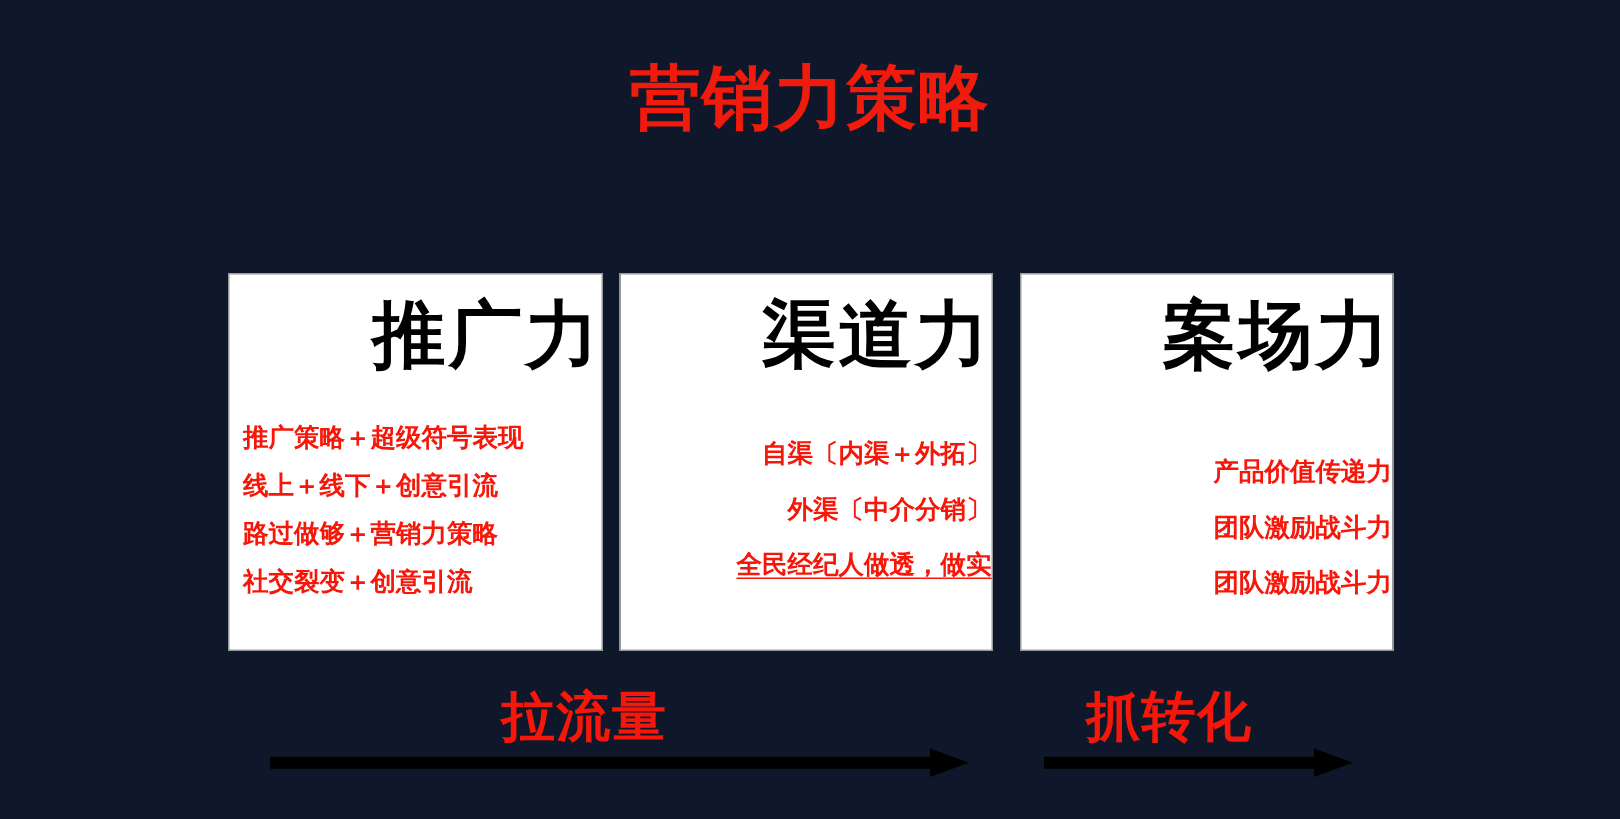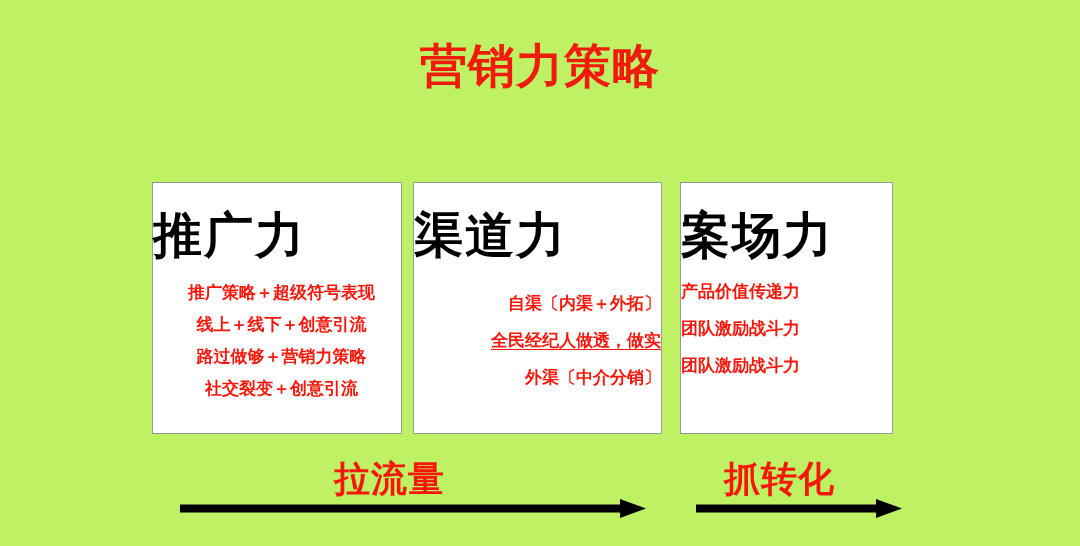--- a/index.html
+++ b/index.html
@@ -8,21 +8,21 @@
     padding: 0;
     background: #ffffff;
   }
   body {
     font-family: "Liberation Sans", "DejaVu Sans", sans-serif;
   }
   .slide {
     position: relative;
     width: 1080px;
     height: 546px;
-    background: #bef264;
+    background: #0f172a;
     overflow: hidden;
   }
 
   
   .slide-title {
     position: absolute;
     left: 0;
     top: 40px;
     width: 1080px;
     text-align: center;
@@ -39,28 +39,28 @@
   .box {
     position: absolute;
     top: 182px;
     height: 252px;
     box-sizing: border-box;
     border: 1px solid #9a9a9a;
     background: #ffffff;
   }
   #box-1 { left: 152px; width: 250px; }
   #box-2 { left: 413px; width: 249px; }
-  #box-3 { left: 680px; width: 213px; padding-left: 22px; }
+  #box-3 { left: 680px; width: 249px; padding-left: 22px; }
 
   .box-heading {
     position: absolute;
     left: 0;
-    top: 26px;
+    top: 14px;
     width: 100%;
-    text-align: left;
+    text-align: right;
     font-size: 49px;
     font-weight: 700;
     line-height: 1.12;
     letter-spacing: 2px;
     color: #000000;
     white-space: nowrap;
     font-family: "DejaVu Sans", "Liberation Sans", sans-serif;
   }
 
   .box-lines {
@@ -70,31 +70,31 @@
     box-sizing: border-box;
     color: #f7170a;
     font-size: 17px;
     font-weight: 700;
     line-height: 1.0;
     font-family: "DejaVu Serif", "Liberation Serif", serif;
   }
   #box-1 .box-lines {
     top: 101px;
     padding-left: 9px;
-    text-align: center;
+    text-align: left;
   }
   #box-2 .box-lines {
     top: 112px;
     padding-left: 17px;
     text-align: right;
   }
   #box-3 .box-lines {
-    top: 100px;
+    top: 124px;
     padding-left: 0;
-    text-align: left;
+    text-align: right;
   }
   .box-line {
     white-space: nowrap;
     margin-bottom: 15px;
   }
   #box-2 .box-line { margin-bottom: 20px; }
   #box-3 .box-line { margin-bottom: 20px; }
   .box-line:last-child { margin-bottom: 16px; }
   .box-line.underline {
     text-decoration: underline;
@@ -135,22 +135,22 @@
       <div class="box-line">线上＋线下＋创意引流</div>
       <div class="box-line">路过做够＋营销力策略</div>
       <div class="box-line">社交裂变＋创意引流</div>
     </div>
   </div>
 
   <div class="box" id="box-2">
     <div class="box-heading">渠道力</div>
     <div class="box-lines">
       <div class="box-line">自渠〔内渠＋外拓〕</div>
+      <div class="box-line">外渠〔中介分销〕</div>
       <div class="box-line underline">全民经纪人做透，做实</div>
-      <div class="box-line">外渠〔中介分销〕</div>
     </div>
   </div>
 
   <div class="box" id="box-3">
     <div class="box-heading">案场力</div>
     <div class="box-lines">
       <div class="box-line">产品价值传递力</div>
       <div class="box-line">团队激励战斗力</div>
       <div class="box-line">团队激励战斗力</div>
     </div>

